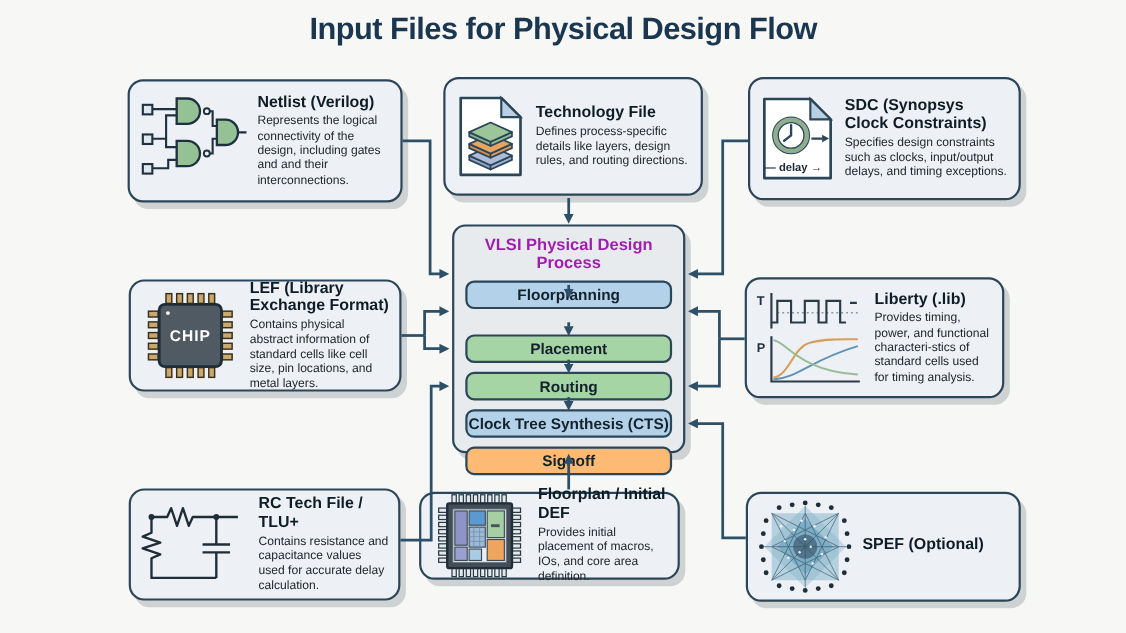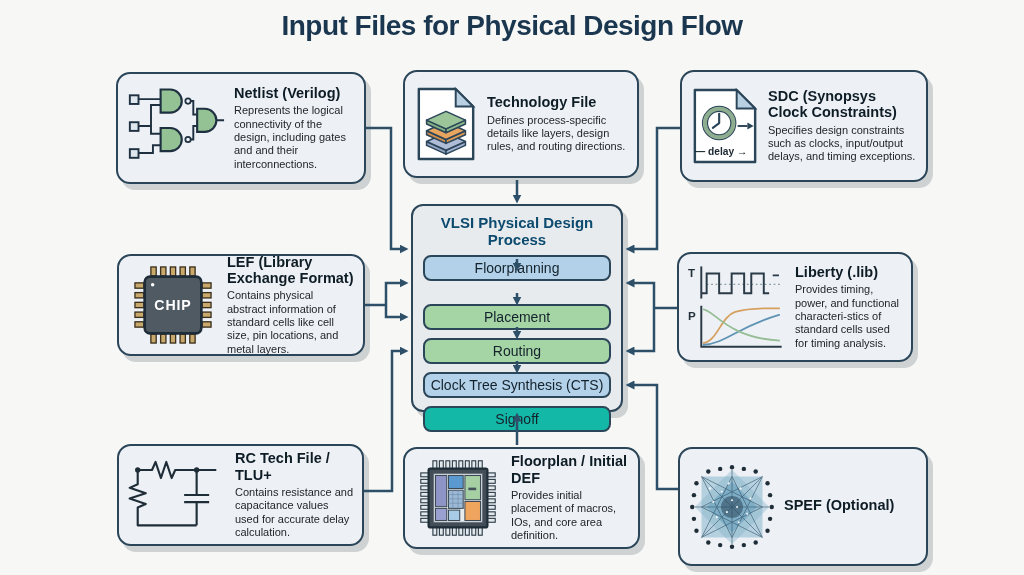--- a/index.html
+++ b/index.html
@@ -19,24 +19,24 @@
   .card-icon{flex:0 0 auto;display:flex;align-items:center;justify-content:center;}
   .card-text{flex:1 1 auto;padding-left:8px;}
   .card-title{font-weight:bold;font-size:14.5px;color:#0e1c26;line-height:1.12;margin-bottom:3px;}
   .card-desc{font-size:11px;color:#20262b;line-height:1.22;}
   .center-box{
     position:absolute;left:411px;top:204px;width:212px;height:208px;
     background:#e7ebee;border:2.5px solid #2b4559;border-radius:12px;
     box-shadow:5px 6px 0 rgba(165,172,176,.5);box-sizing:border-box;
     padding:6px 10px;z-index:2;
   }
-  .center-title{text-align:center;font-weight:bold;font-size:15px;color:#0c4a6e;margin:2px 0 7px;}
+  .center-title{text-align:center;font-weight:bold;font-size:15px;color:#a21caf;margin:2px 0 7px;}
   .step{
     height:26px;border:2px solid #2b4559;border-radius:8px;display:flex;align-items:center;
-    justify-content:center;font-weight:normal;font-size:14px;color:#14222c;margin-bottom:8px;
+    justify-content:center;font-weight:bold;font-size:14px;color:#14222c;margin-bottom:8px;
     box-sizing:border-box;
   }
   .step:last-child{margin-bottom:0;}
   .connectors{position:absolute;left:0;top:0;z-index:5;pointer-events:none;}
 </style>
 </head>
 <body>
 
 <div class="main-title">Input Files for Physical Design Flow</div>
 
@@ -178,21 +178,21 @@
       <circle cx="12" cy="22" r="3" fill="#1f2d38"></circle>
       <circle cx="78" cy="22" r="3" fill="#1f2d38"></circle>
     </svg>
   </div>
   <div class="card-text">
     <div class="card-title">RC Tech File / TLU+</div>
     <div class="card-desc">Contains resistance and capacitance values used for accurate delay calculation.</div>
   </div>
 </div>
 
-<div class="card" style="left:403px;top:447px;width:237px;height:102px">
+<div class="card" style="left:381px;top:447px;width:237px;height:80px">
   <div class="card-icon">
     <svg width="90" height="90" viewBox="0 0 104 104">
       <g fill="#e3e8ec" stroke="#2b3b46" stroke-width="1.3">
         <rect x="23" y="9" width="4.5" height="9"></rect>
           <rect x="30.5" y="9" width="4.5" height="9"></rect>
           <rect x="38" y="9" width="4.5" height="9"></rect>
           <rect x="45.5" y="9" width="4.5" height="9"></rect>
           <rect x="53" y="9" width="4.5" height="9"></rect>
           <rect x="60.5" y="9" width="4.5" height="9"></rect>
           <rect x="68" y="9" width="4.5" height="9"></rect>
@@ -238,21 +238,21 @@
       </g>
       <rect x="64" y="40" width="9" height="3" fill="#44525c"></rect>
     </svg>
   </div>
   <div class="card-text">
     <div class="card-title">Floorplan / Initial DEF</div>
     <div class="card-desc">Provides initial placement of macros, IOs, and core area definition.</div>
   </div>
 </div>
 
-<div class="card" style="left:678px;top:447px;width:250px;height:119px">
+<div class="card" style="left:678px;top:447px;width:250px;height:100px">
   <div class="card-icon">
     <svg width="88" height="88" viewBox="0 0 104 104">
       <polygon points="52,8 96,52 52,96 8,52" fill="#a9cadb" opacity="0.6"></polygon>
       <polygon points="16,16 88,16 88,88 16,88" fill="#86b4cb" opacity="0.55"></polygon>
       <polygon points="52,22 82,52 52,82 22,52" fill="#6fa3bf" opacity="0.7"></polygon>
       <circle cx="52" cy="52" r="13" fill="#45677c" opacity="0.8"></circle>
       <g stroke="#2e4c60" stroke-width="1" opacity="0.65" fill="none">
         <path d="M16,16 L88,88 M88,16 L16,88 M52,8 V96 M8,52 H96"></path>
         <path d="M16,16 L88,52 M16,16 L52,88 M88,16 L16,52 M88,16 L52,88"></path>
         <path d="M16,88 L88,52 M16,88 L52,16 M88,88 L16,52 M88,88 L52,16"></path>
@@ -299,21 +299,21 @@
     <div class="card-title">SPEF (Optional)</div>
   </div>
 </div>
 
 <div class="center-box">
   <div class="center-title">VLSI Physical Design Process</div>
   <div class="step" style="background: rgb(179, 210, 234);">Floorplanning</div>
   <div class="step" style="background: rgb(165, 212, 165); margin-top: 23px;">Placement</div>
   <div class="step" style="background: rgb(165, 212, 165);">Routing</div>
   <div class="step" style="background: rgb(179, 210, 234);">Clock Tree Synthesis (CTS)</div>
-  <div class="step" style="background: #14b8a6;">Signoff</div>
+  <div class="step" style="background: #fdba74;">Signoff</div>
 </div>
 
 <svg class="connectors" width="1024" height="575">
   <defs>
     <marker id="ah" markerWidth="9" markerHeight="9" refX="0.5" refY="4.5" orient="auto" markerUnits="userSpaceOnUse">
       <path d="M0,0 L9,4.5 L0,9 z" fill="#2d4f68"></path>
     </marker>
   </defs>
   <g stroke="#2d4f68" stroke-width="2.5" fill="none">
     <polyline points="366,128 391,128 391,249 400,249" marker-end="url(#ah)"></polyline>

